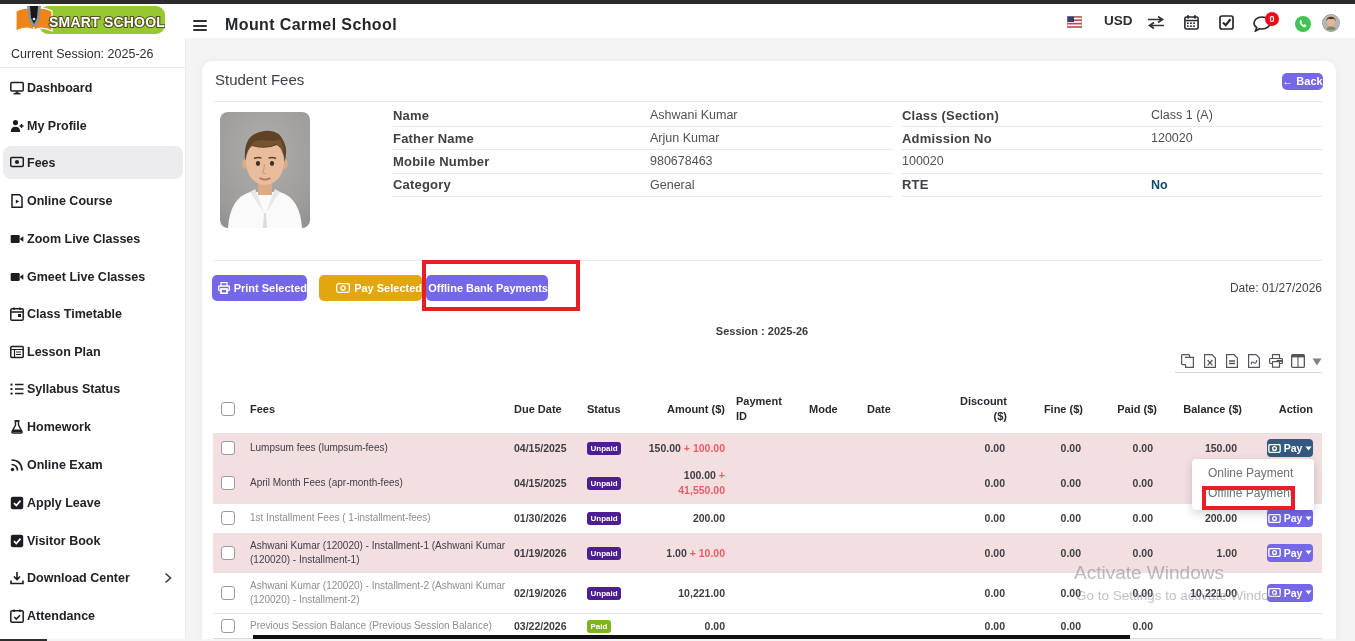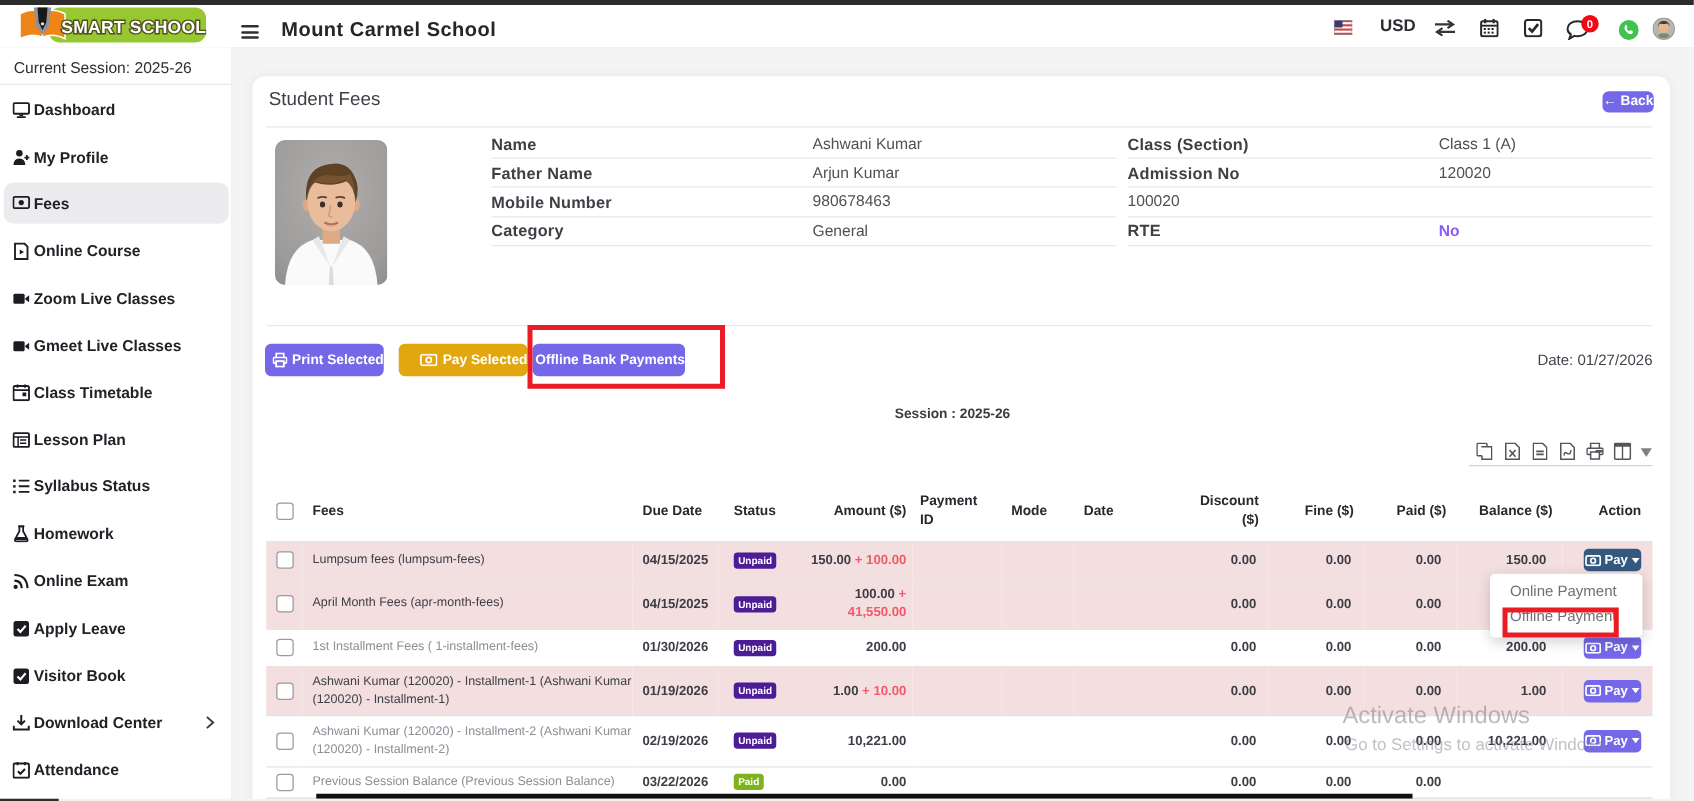--- a/index.html
+++ b/index.html
@@ -326,21 +326,21 @@
       </div>
     <div class="irow">
         <div class="lab" style="width:249px;">Admission No</div>
         <div class="val">120020</div>
       </div>
     <div class="irow">
         <div class="val">100020</div>
       </div>
     <div class="irow">
         <div class="lab" style="width:249px;">RTE</div>
-        <div class="val" style="color:#8b5cf6;font-weight:bold;">No</div>
+        <div class="val" style="color:#0c4a6e;font-weight:bold;">No</div>
       </div>
   </div>
   <div class="hr2"></div>
   <div class="btn purple" style="left:10px; top:214px; width:95px;">
     <svg width="12" height="12" viewBox="0 0 12 12" fill="none" stroke="#fff" stroke-width="1.3">
         <path d="M3 4 V0.7 H9 V4"></path>
         <rect x="0.7" y="4" width="10.6" height="4.5" rx="0.8"></rect>
         <rect x="3" y="7" width="6" height="4.3" fill="#7568e8"></rect>
         <rect x="3" y="7" width="6" height="4.3"></rect>
       </svg>

